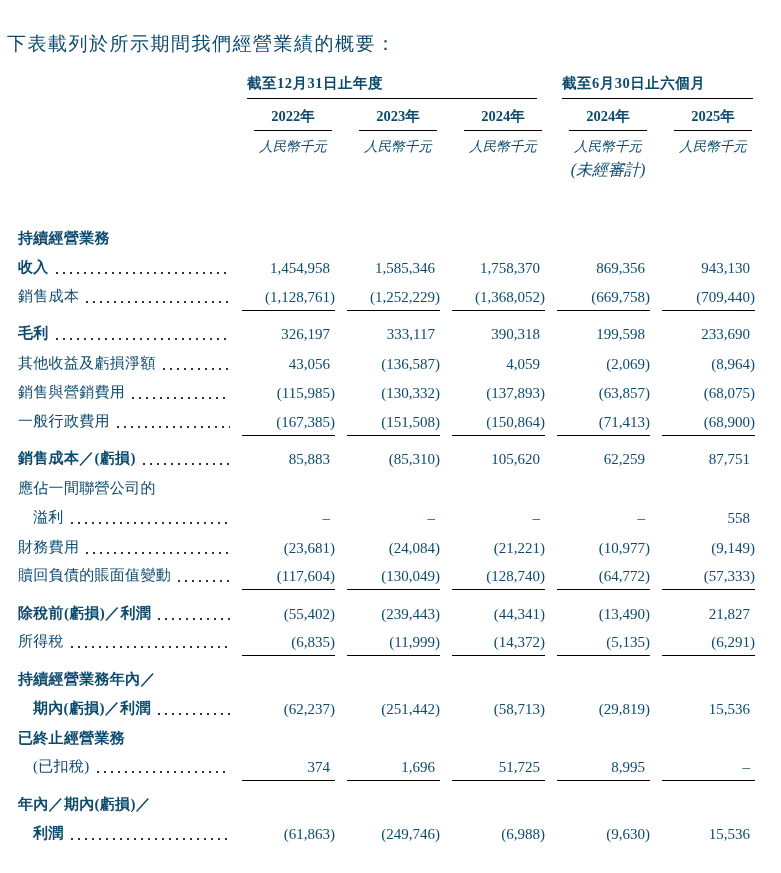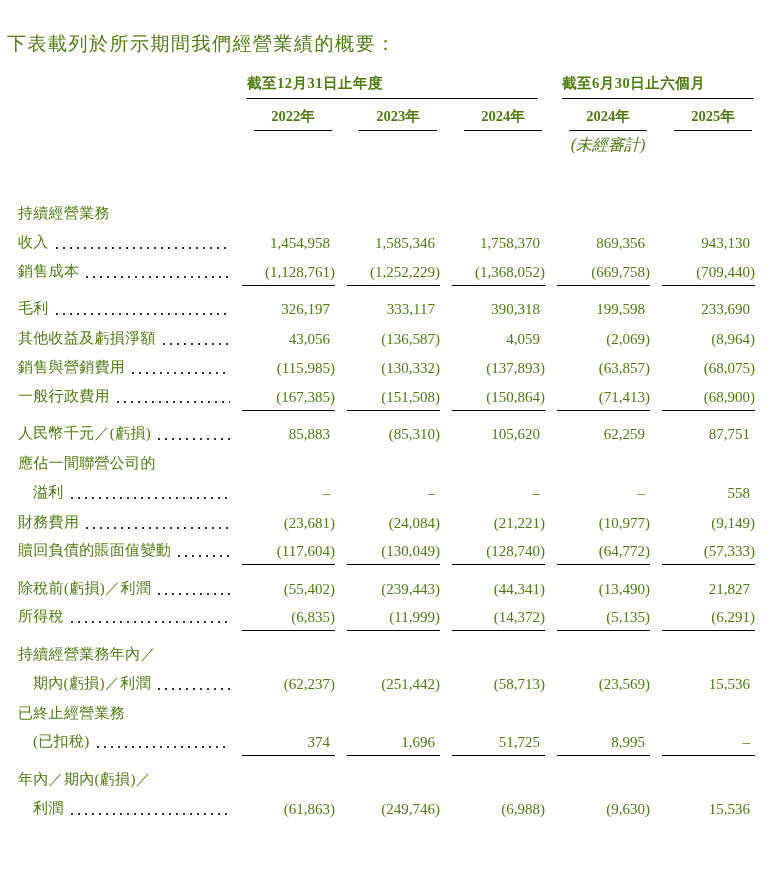--- a/index.html
+++ b/index.html
@@ -3,21 +3,21 @@
 <meta charset="utf-8">
 <style>
   html, body { margin: 0; padding: 0; background: #fff; }
   .page {
     position: relative;
     width: 781px;
     height: 873px;
     background: #ffffff;
     overflow: hidden;
     font-family: "Liberation Serif", "DejaVu Serif", serif;
-    color: #4d7c0f;
+    color: #0c4a6e;
     border-radius: 19px;
   }
   .intro {
     position: absolute;
     left: 7px;
     top: 12px;
     font-size: 19px;
     letter-spacing: 1.5px;
     white-space: nowrap;
   }
@@ -52,21 +52,21 @@
 
   
   tbody td { vertical-align: bottom; padding: 0; }
   tr.headgap td { height: 36px; }
   tr.r td { height: 29.5px; }
   tr.r.rule td { height: 33.5px; }
   tr.r.after-rule td { height: 32.5px; }
 
   .label-cell .line { display: flex; align-items: baseline; }
   .lbl { font-size: 15px; white-space: nowrap; letter-spacing: .3px; }
-  tr.bold .lbl { font-weight: normal; }
+  tr.bold .lbl { font-weight: bold; }
   tr.indent .lbl { padding-left: 15px; }
   .leader {
     flex: 1 1 auto;
     height: 2px;
     margin: 0 2px 3px 7px;
     align-self: flex-end;
     background-image: repeating-linear-gradient(to right, #333 0, #333 1.8px, transparent 1.8px, transparent 7px);
   }
   td.val { text-align: right; padding-right: 2px; }
   .cellbox { display: inline-block; width: 93px; text-align: right; font-size: 15px; white-space: nowrap; }
@@ -101,20 +101,28 @@
         </th>
       </tr>
       <tr id="year-row">
         <td></td>
       <td class="year-cell"><span class="hdrbox yearbox">2022年</span></td>
           <td class="year-cell"><span class="hdrbox yearbox">2023年</span></td>
           <td class="year-cell"><span class="hdrbox yearbox">2024年</span></td>
           <td class="year-cell"><span class="hdrbox yearbox">2024年</span></td>
           <td class="year-cell"><span class="hdrbox yearbox">2025年</span></td>
         </tr>
+      <tr id="unit-row">
+        <td></td>
+      <td class="unit-cell"><span class="hdrbox">人民幣千元</span></td>
+          <td class="unit-cell"><span class="hdrbox">人民幣千元</span></td>
+          <td class="unit-cell"><span class="hdrbox">人民幣千元</span></td>
+          <td class="unit-cell"><span class="hdrbox">人民幣千元</span></td>
+          <td class="unit-cell"><span class="hdrbox">人民幣千元</span></td>
+        </tr>
       <tr id="note-row">
         <td></td>
       <td class="note-cell"><span class="hdrbox"></span></td>
           <td class="note-cell"><span class="hdrbox"></span></td>
           <td class="note-cell"><span class="hdrbox"></span></td>
           <td class="note-cell"><span class="hdrbox">(未經審計)</span></td>
           <td class="note-cell"><span class="hdrbox"></span></td>
         </tr>
     </thead>
     <tbody id="table-body">
@@ -202,21 +210,21 @@
           </td>
           <td class="val"><span class="cellbox"><span class="num neg">(167,385)</span></span></td>
           <td class="val"><span class="cellbox"><span class="num neg">(151,508)</span></span></td>
           <td class="val"><span class="cellbox"><span class="num neg">(150,864)</span></span></td>
           <td class="val"><span class="cellbox"><span class="num neg">(71,413)</span></span></td>
           <td class="val"><span class="cellbox"><span class="num neg">(68,900)</span></span></td>
         </tr>
         <tr class="r bold after-rule">
           <td class="label-cell">
             <div class="line">
-              <span class="lbl">人民幣千元／(虧損)</span>
+              <span class="lbl">銷售成本／(虧損)</span>
               <span class="leader"></span>
             </div>
           </td>
           <td class="val"><span class="cellbox"><span class="num">85,883</span></span></td>
           <td class="val"><span class="cellbox"><span class="num neg">(85,310)</span></span></td>
           <td class="val"><span class="cellbox"><span class="num">105,620</span></span></td>
           <td class="val"><span class="cellbox"><span class="num">62,259</span></span></td>
           <td class="val"><span class="cellbox"><span class="num">87,751</span></span></td>
         </tr>
         <tr class="r">
@@ -301,21 +309,21 @@
         <tr class="r bold indent">
           <td class="label-cell">
             <div class="line">
               <span class="lbl">期內(虧損)／利潤</span>
               <span class="leader"></span>
             </div>
           </td>
           <td class="val"><span class="cellbox"><span class="num neg">(62,237)</span></span></td>
           <td class="val"><span class="cellbox"><span class="num neg">(251,442)</span></span></td>
           <td class="val"><span class="cellbox"><span class="num neg">(58,713)</span></span></td>
-          <td class="val"><span class="cellbox"><span class="num neg">(23,569)</span></span></td>
+          <td class="val"><span class="cellbox"><span class="num neg">(29,819)</span></span></td>
           <td class="val"><span class="cellbox"><span class="num">15,536</span></span></td>
         </tr>
         <tr class="r bold">
           <td class="label-cell" colspan="6">
             <div class="line">
               <span class="lbl">已終止經營業務</span>
             </div>
           </td>
         </tr>
         <tr class="r indent rule">

